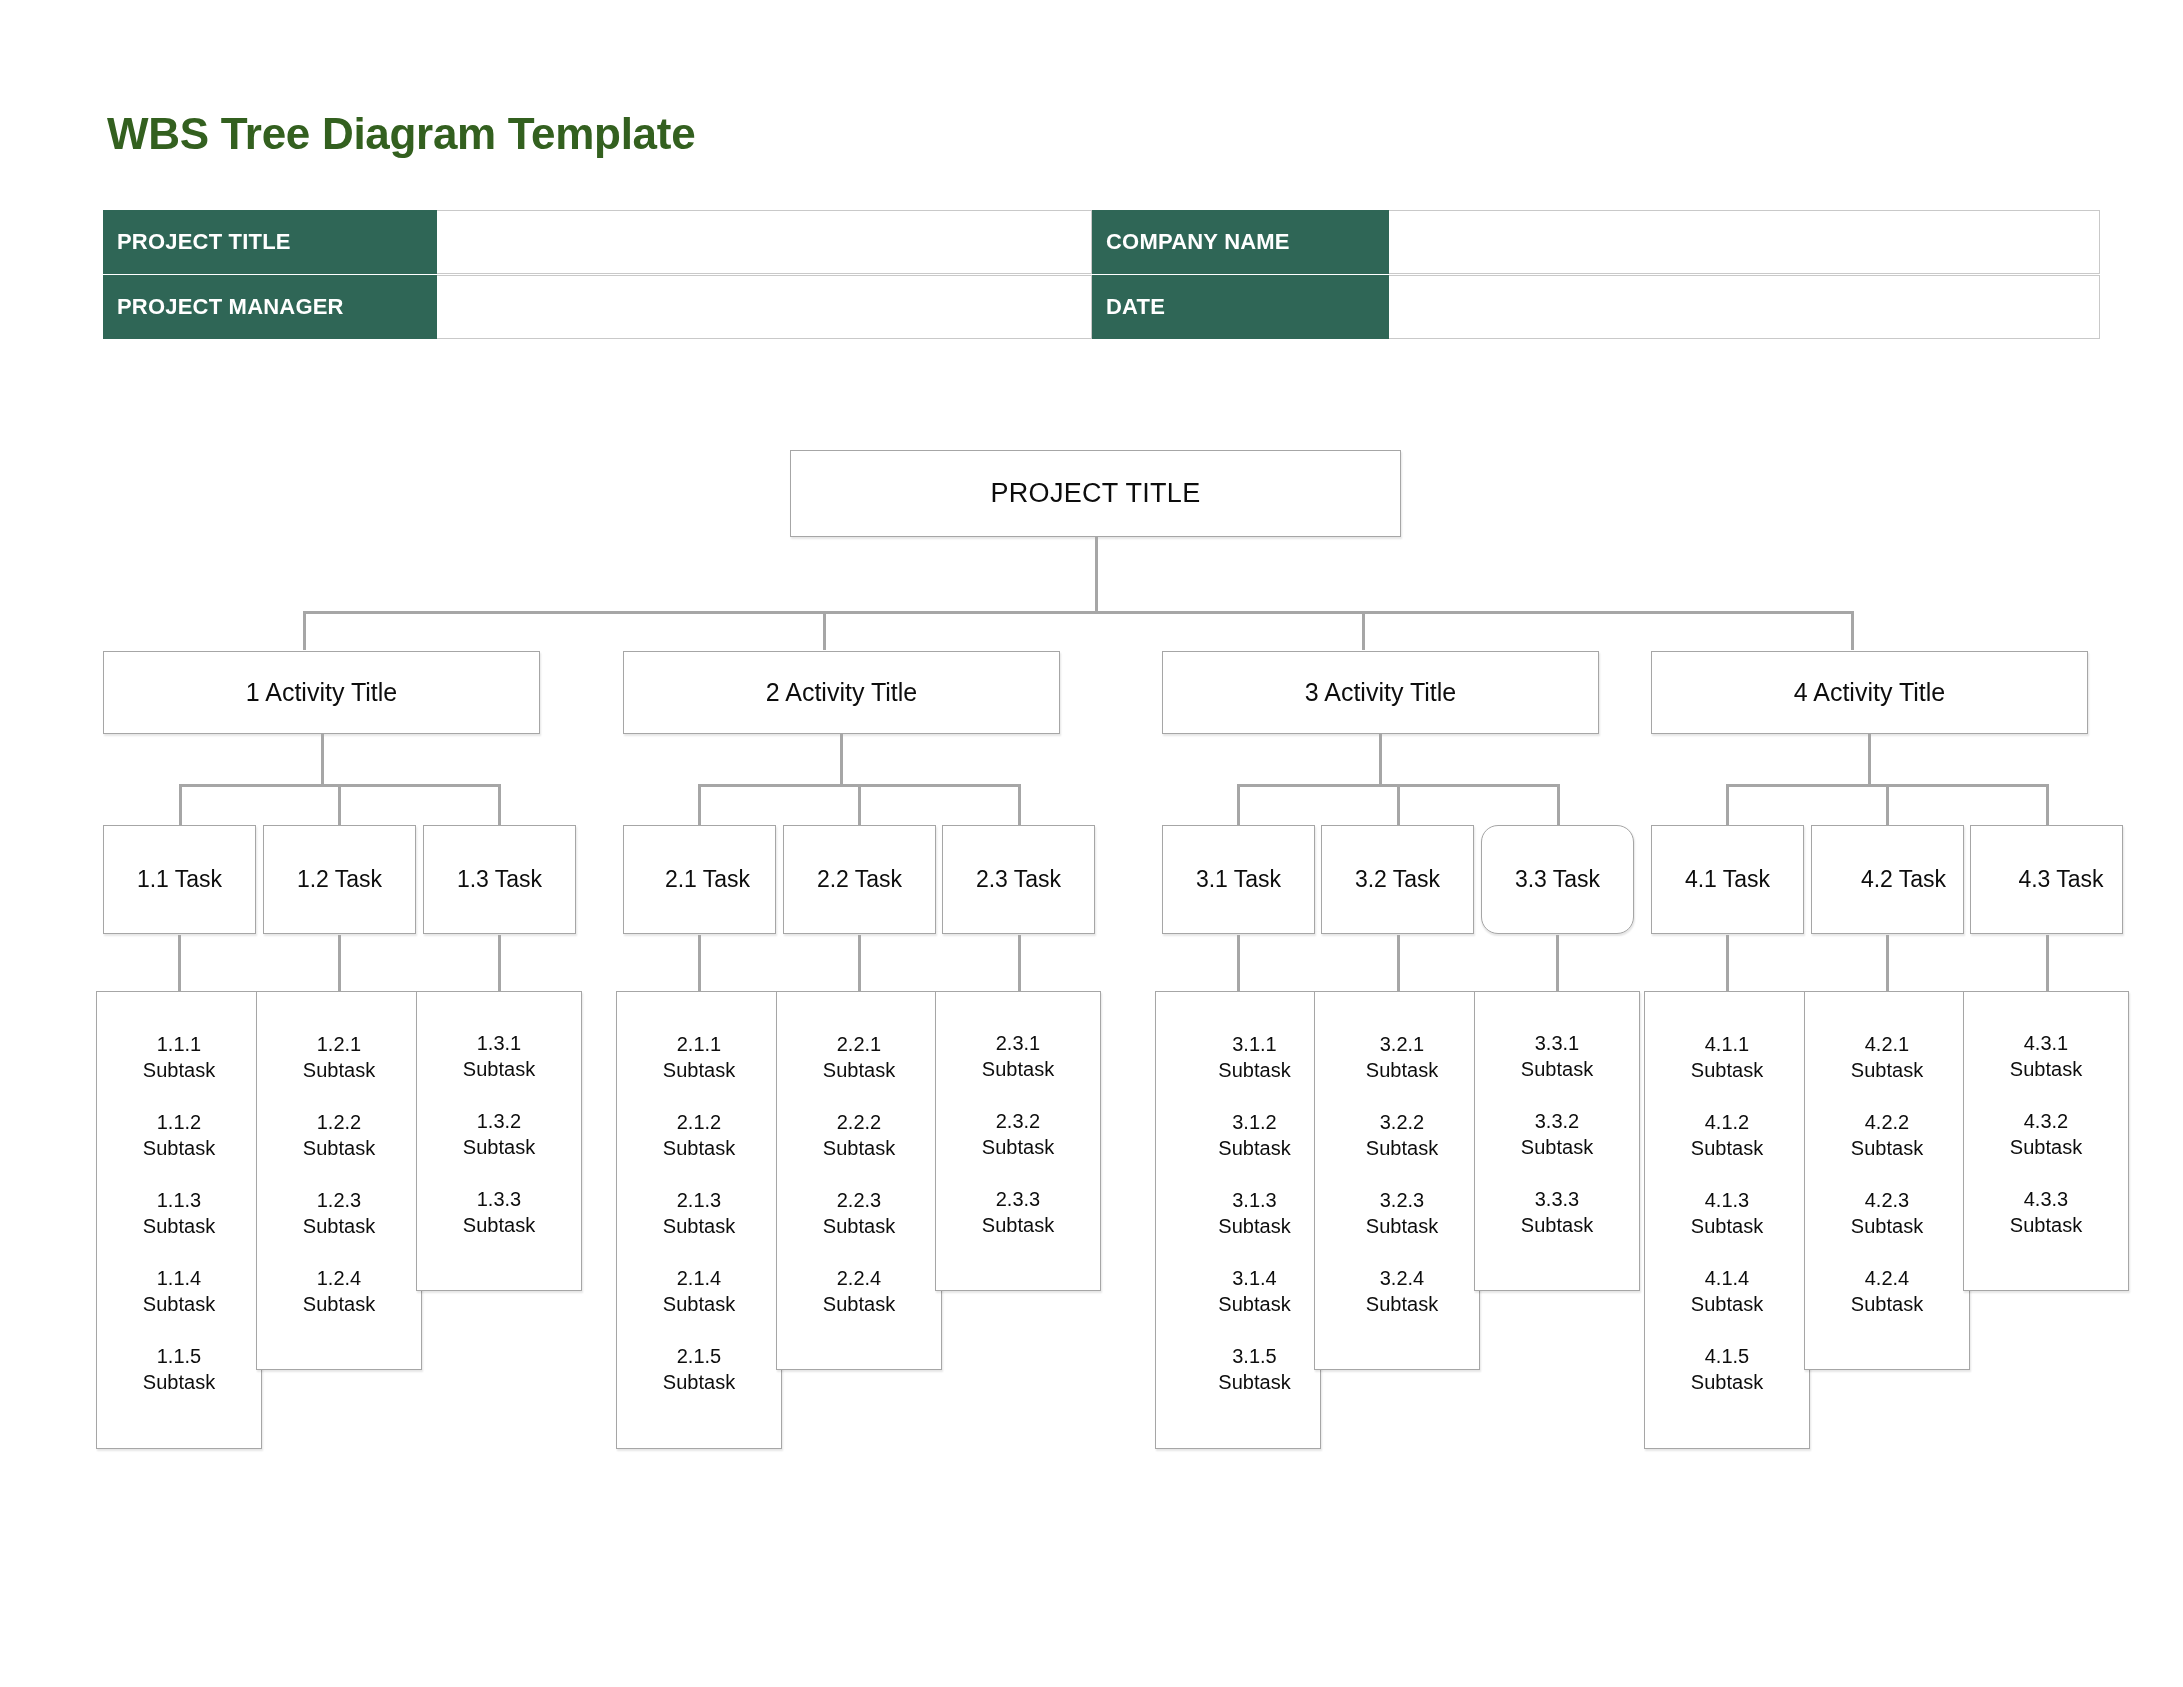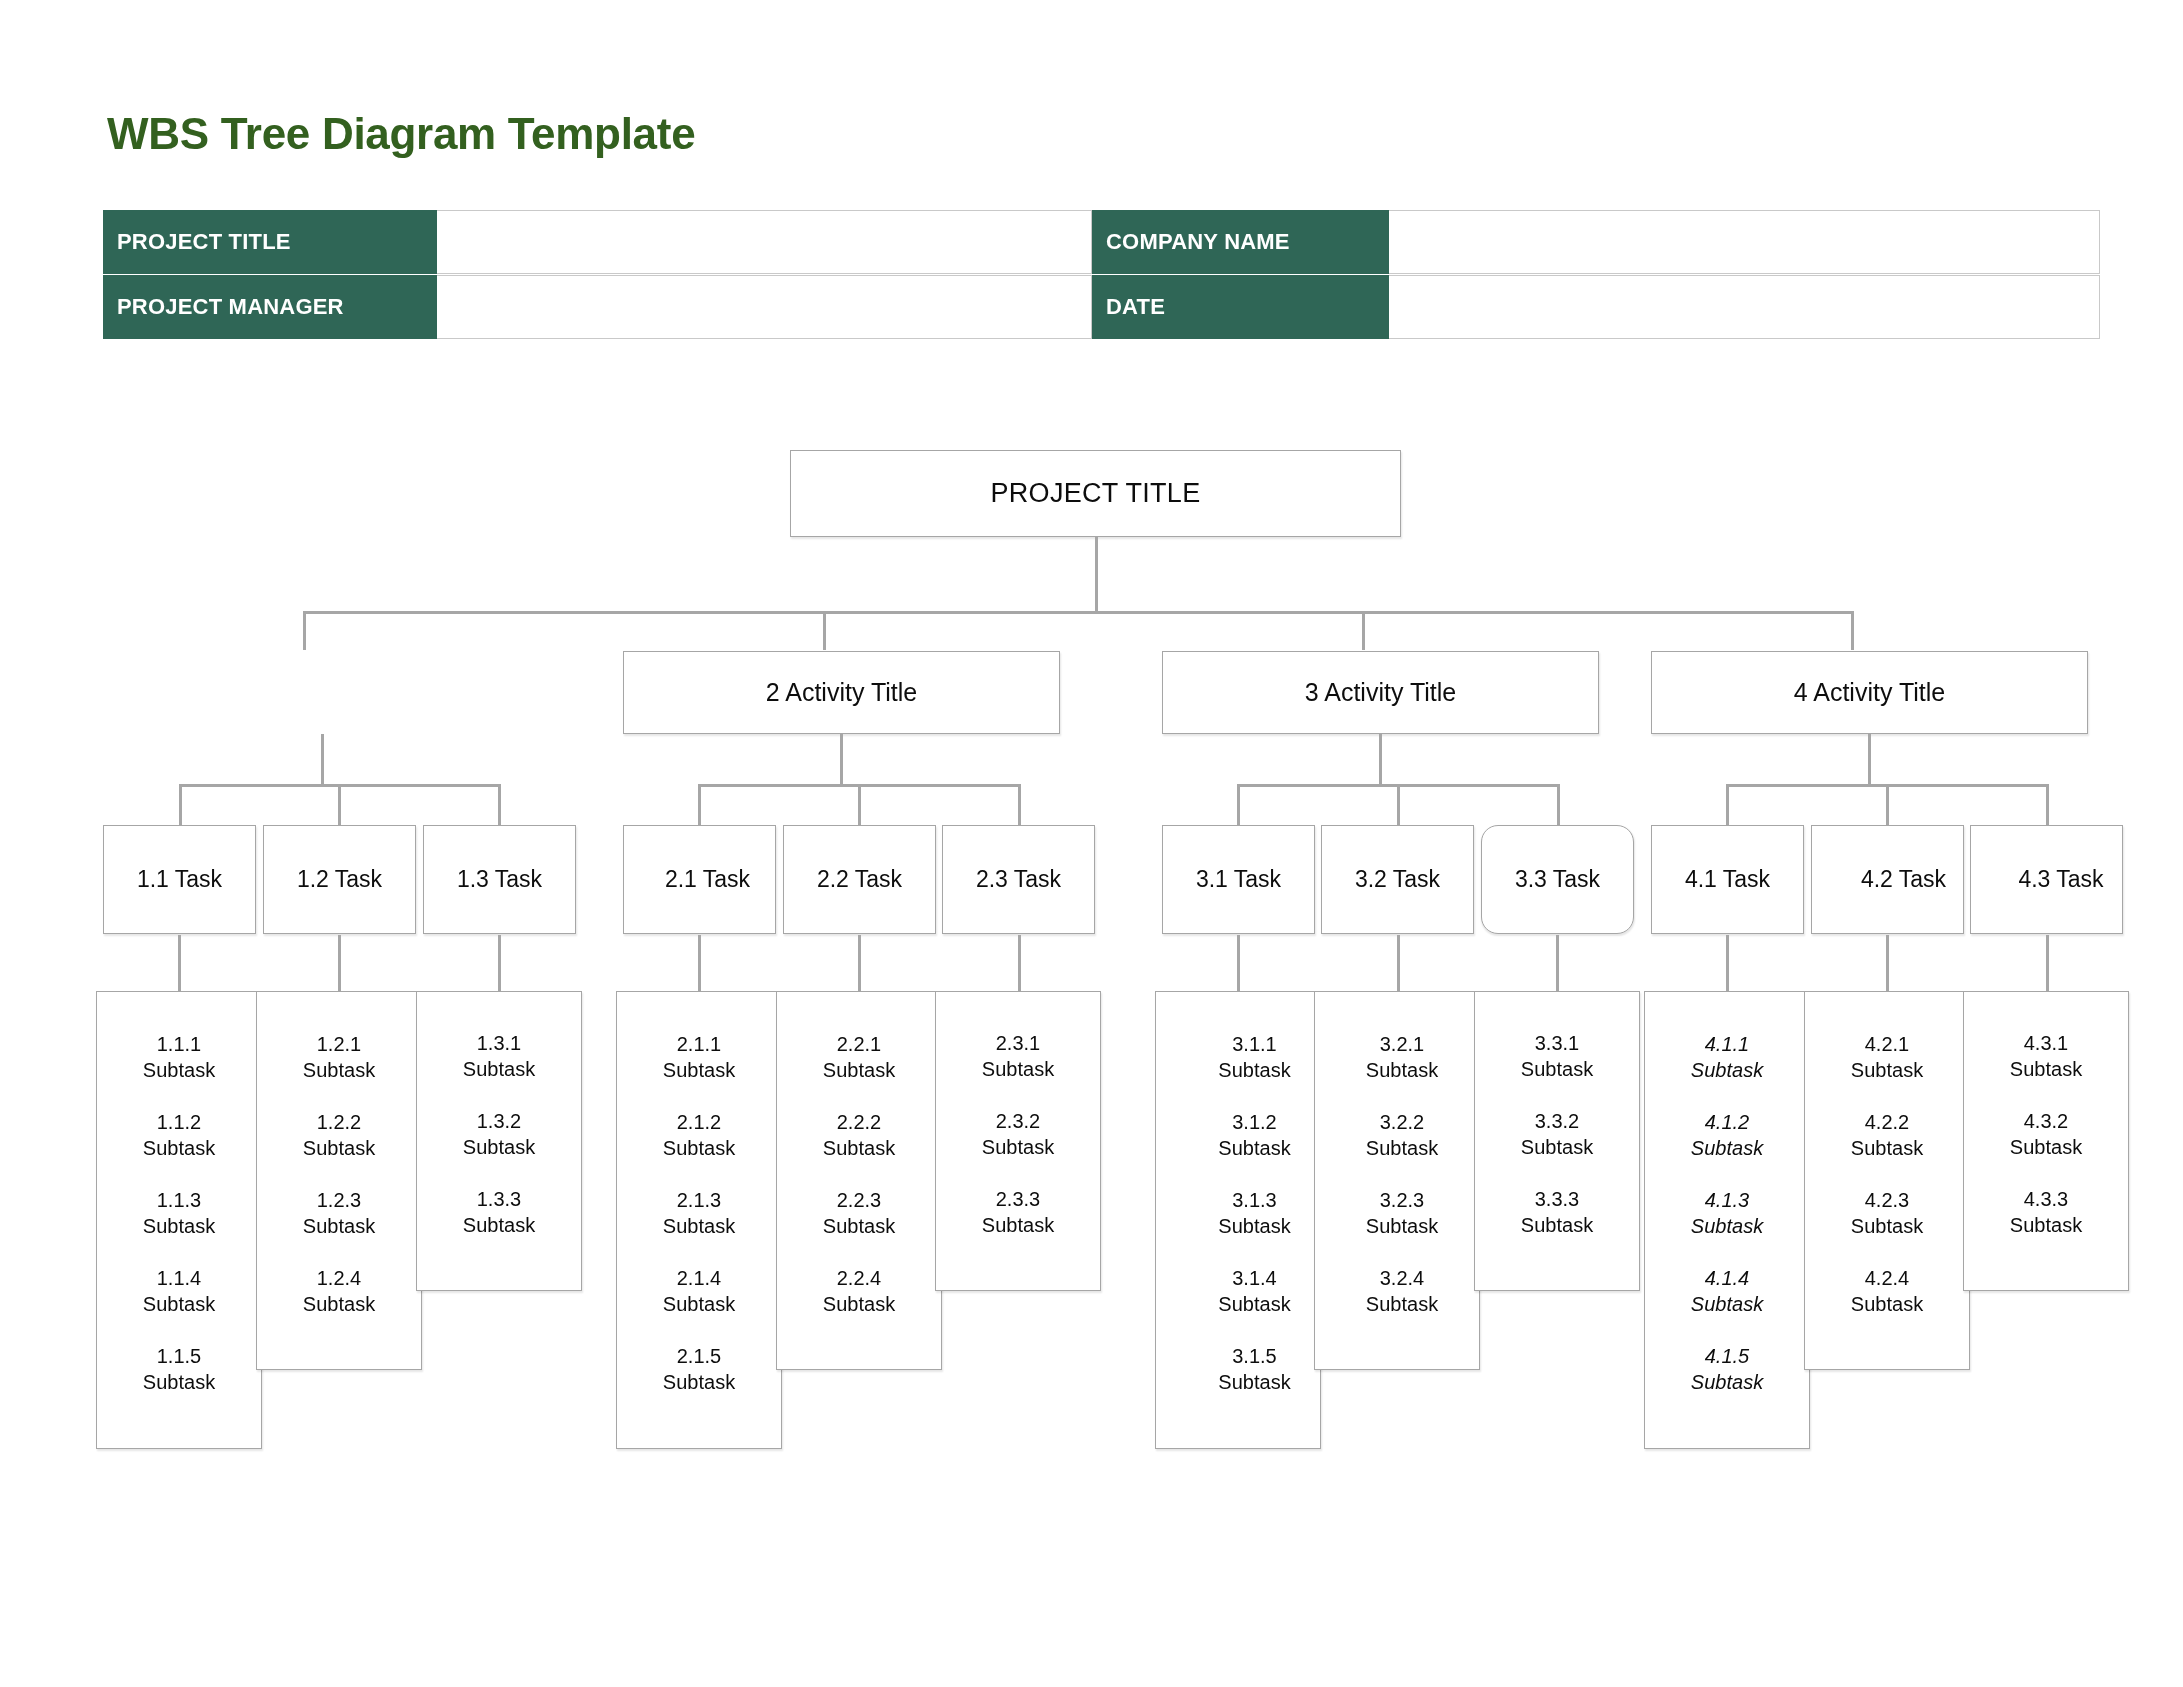--- a/index.html
+++ b/index.html
@@ -141,20 +141,23 @@
 
 </div>
 
 <div id="diagram">
     <div class="node root" style="left: 790px; top: 450px; width: 611px; height: 87px;">
       <div class="">PROJECT TITLE</div>
     </div>
     <div class="conn v" style="left: 1095px; top: 537px; height: 74px;"></div>
     <div class="conn h" style="left: 304px; top: 611px; width: 1548px;"></div>
     <div class="conn v" style="left: 303px; top: 611px; height: 39px;"></div>
+    <div class="node activity" style="left: 103px; top: 651px; width: 437px; height: 83px;">
+      <div class="">1 Activity Title</div>
+    </div>
     <div class="conn v" style="left: 321px; top: 734px; height: 51px;"></div>
     <div class="conn h" style="left: 179px; top: 784px; width: 320px;"></div>
     <div class="conn v" style="left: 179px; top: 784px; height: 41px;"></div>
     <div class="node task" style="left: 103px; top: 825px; width: 153px; height: 109px;">
       <div class="">1.1 Task</div>
     </div>
     <div class="conn v" style="left: 178px; top: 935px; height: 57px;"></div>
     <div class="node subtasks" style="left: 96px; top: 991px; width: 166px; height: 458px;">
       <div class="subtask-item">
         <div class="st-num">1.1.1</div>
@@ -373,21 +376,21 @@
     <div class="node activity" style="left: 1651px; top: 651px; width: 437px; height: 83px;">
       <div class="">4 Activity Title</div>
     </div>
     <div class="conn v" style="left: 1868px; top: 734px; height: 51px;"></div>
     <div class="conn h" style="left: 1727px; top: 784px; width: 320px;"></div>
     <div class="conn v" style="left: 1726px; top: 784px; height: 41px;"></div>
     <div class="node task" style="left: 1651px; top: 825px; width: 153px; height: 109px;">
       <div class="">4.1 Task</div>
     </div>
     <div class="conn v" style="left: 1726px; top: 935px; height: 57px;"></div>
-    <div class="node subtasks" style="left: 1644px; top: 991px; width: 166px; height: 458px; font-style: italic;">
+    <div class="node subtasks" style="left: 1644px; top: 991px; width: 166px; height: 458px;">
       <div class="subtask-item">
         <div class="st-num">4.1.1</div>
         <div class="st-word">Subtask</div>
       </div>
       <div class="subtask-item">
         <div class="st-num">4.1.2</div>
         <div class="st-word">Subtask</div>
       </div>
       <div class="subtask-item">
         <div class="st-num">4.1.3</div>

